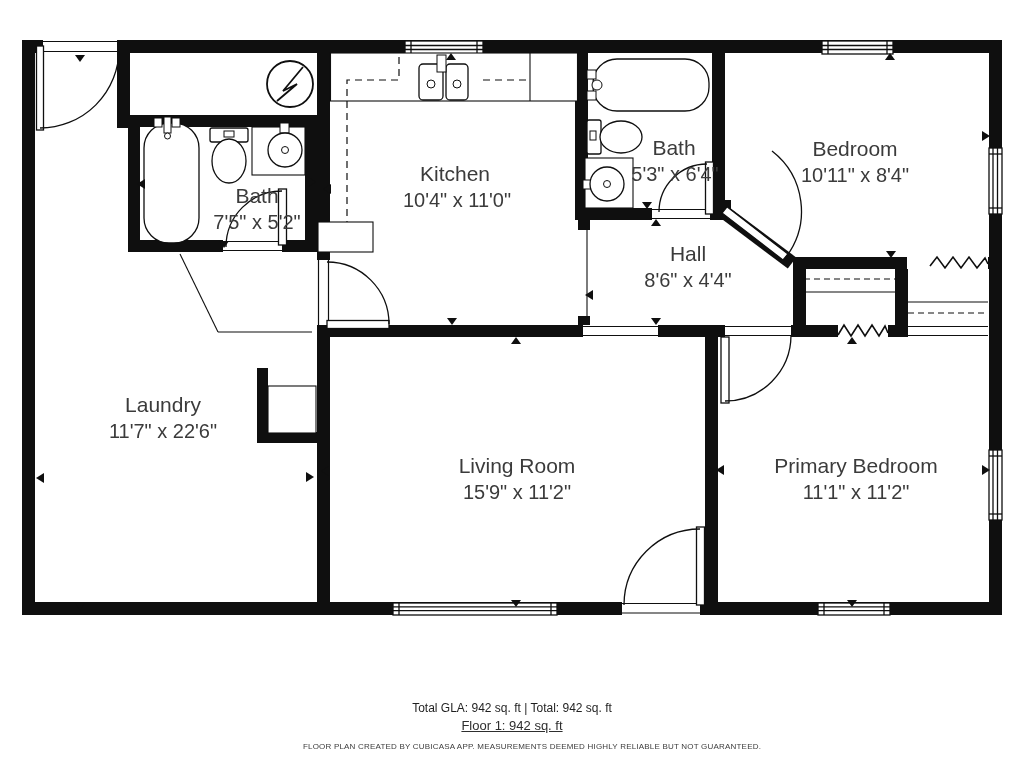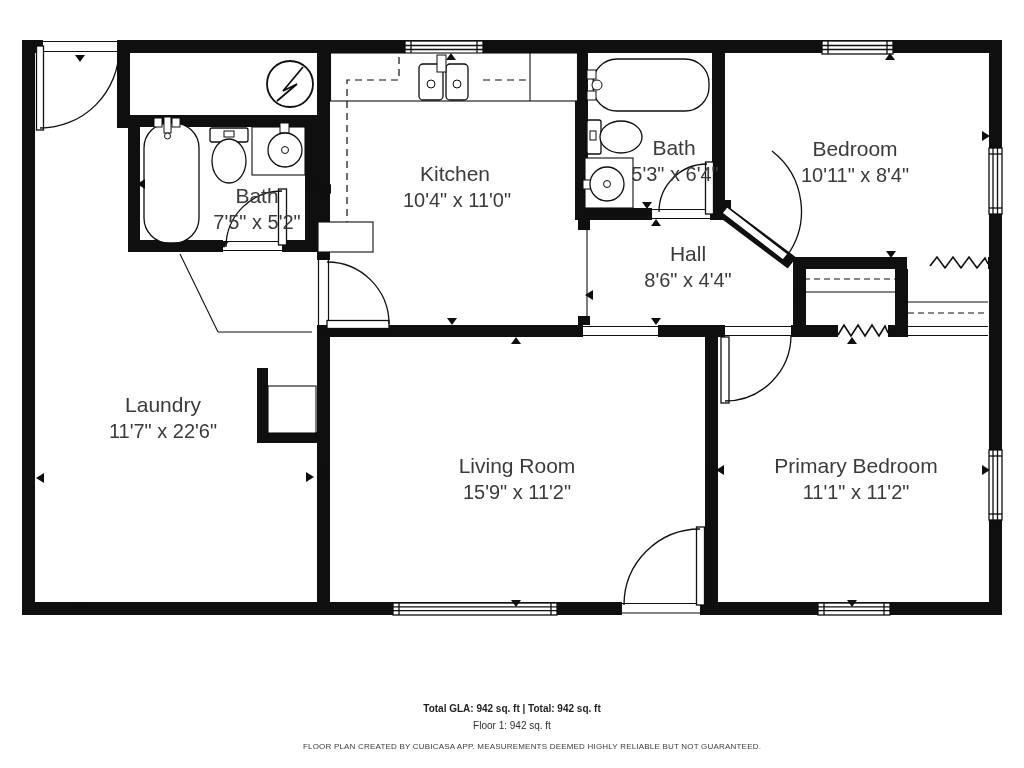--- a/index.html
+++ b/index.html
@@ -2,22 +2,22 @@
 <html><head>
 <meta charset="utf-8">
 <style>
   html,body{margin:0;padding:0;background:#ffffff;}
   #stage{position:relative;width:1024px;height:768px;background:#ffffff;overflow:hidden;
          font-family:"Liberation Sans", sans-serif;}
   #plan-svg{position:absolute;left:0;top:0;}
   .room-name{font-size:21px;fill:#3b3b3b;}
   .room-dims{font-size:20px;fill:#3b3b3b;}
   .summary{position:absolute;left:0;top:700px;width:1024px;text-align:center;color:#1f1f1f;}
-  .summary .total{font-size:10px;font-weight:bold;line-height:17px;}
-  .summary .floor{font-size:10px;line-height:17px;color:#2e2e2e;}
+  .summary .total{font-size:12px;font-weight:normal;line-height:17px;}
+  .summary .floor{font-size:13px;line-height:17px;color:#2e2e2e;text-decoration:underline;}
   .disclaimer{position:absolute;left:0;top:742px;width:1024px;text-align:center;
               font-size:8px;color:#3c3c3c;letter-spacing:.2px;padding-left:20px;}
   .brand{position:absolute;right:6px;top:765px;font-size:26px;color:#9d9fa0;
          letter-spacing:1.5px;font-weight:400;}
 </style>
 </head>
 <body>
 
 <div id="stage">
 

